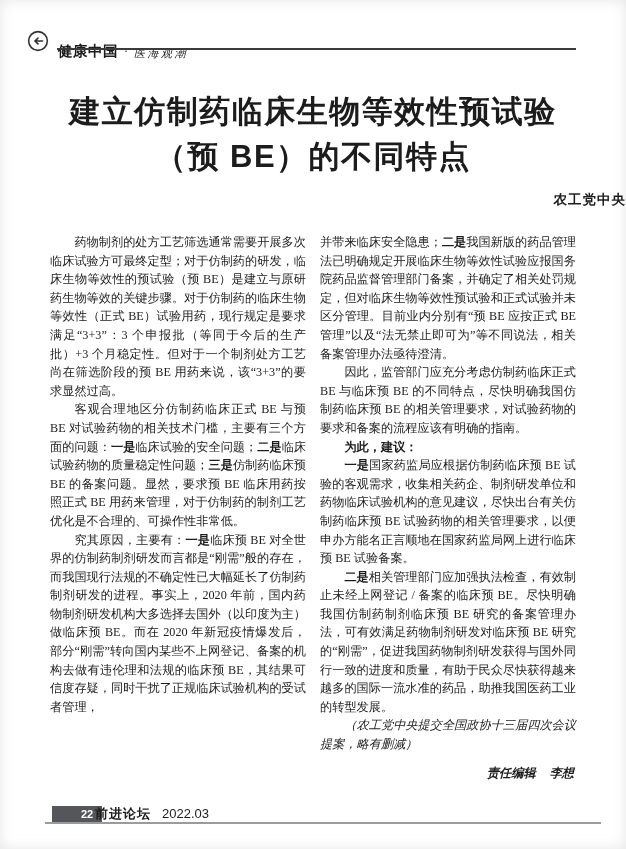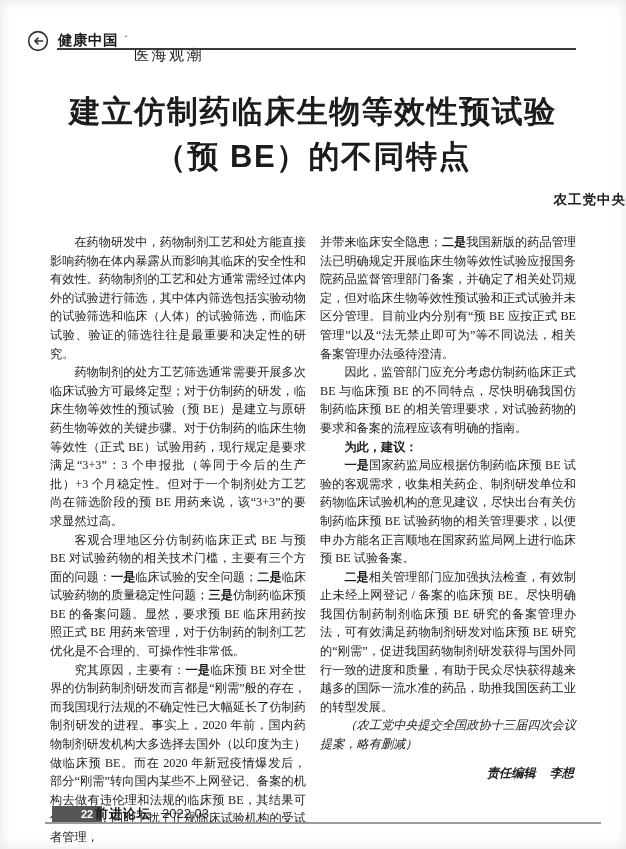--- a/index.html
+++ b/index.html
@@ -8,24 +8,24 @@
     width:626px;height:849px;
     margin:0 auto;
     background:#ffffff;
     box-shadow: inset 0 0 14px rgba(0,0,0,.10);
     overflow:hidden;
     font-family:"Liberation Serif","DejaVu Serif",serif;
     color:#1c1c1c;
   }
   
   .hicon{position:absolute;left:27px;top:30px;width:22px;height:22px;}
-  .header-text{position:absolute;left:58px;top:31px;display:flex;align-items:flex-start;gap:6px;white-space:nowrap;}
+  .header-text{position:absolute;left:58px;top:31px;display:flex;align-items:flex-end;gap:6px;white-space:nowrap;}
   .brand{font-family:"Liberation Sans","DejaVu Sans",sans-serif;font-weight:700;font-size:14.5px;letter-spacing:.5px;}
   .hdot{font-size:12px;position:relative;top:-2px;}
-  .section{font-size:15px;letter-spacing:2.5px;font-family:"DejaVu Serif",serif;margin-top:15px;}
+  .section{font-style:italic;font-size:11px;letter-spacing:2.5px;font-family:"DejaVu Serif",serif;margin-top:15px;}
   .header-rule{position:absolute;left:57px;top:48px;width:519px;height:2px;background:#3b3b3b;}
   
   .title{position:absolute;top:89px;left:0;width:100%;margin:0;text-align:center;
          font-family:"Liberation Sans","DejaVu Sans",sans-serif;font-weight:800;
          font-size:31px;line-height:45px;letter-spacing:1.5px;}
   .title .tl{display:block;}
   .author{position:absolute;top:191px;left:0;width:100%;text-align:right;
           font-family:"Liberation Sans","DejaVu Sans",sans-serif;font-weight:700;
           font-size:13.5px;letter-spacing:1px;}
   
@@ -66,21 +66,20 @@
 
   <h1 class="title">
     <span class="tl">建立仿制药临床生物等效性预试验</span>
     <span class="tl">（预 BE）的不同特点</span>
   </h1>
   <div class="author">农工党中央</div>
 
   <div class="columns">
     <div class="col" id="col-0">
       <div class="paras">
-          <p class="para"><span>在药物研发中，药物制剂工艺和处方能直接影响药物在体内暴露从而影响其临床的安全性和有效性。药物制剂的工艺和处方通常需经过体内外的试验进行筛选，其中体内筛选包括实验动物的试验筛选和临床（人体）的试验筛选，而临床试验、验证的筛选往往是最重要和决定性的研究。</span></p>
           <p class="para"><span>药物制剂的处方工艺筛选通常需要开展多次临床试验方可最终定型；对于仿制药的研发，临床生物等效性的预试验（预 BE）是建立与原研药生物等效的关键步骤。对于仿制药的临床生物等效性（正式 BE）试验用药，现行规定是要求满足“3+3”：3 个申报批（等同于今后的生产批）+3 个月稳定性。但对于一个制剂处方工艺尚在筛选阶段的预 BE 用药来说，该“3+3”的要求显然过高。</span></p>
           <p class="para"><span>客观合理地区分仿制药临床正式 BE 与预 BE 对试验药物的相关技术门槛，主要有三个方面的问题：</span><span class="b">一是</span><span>临床试验的安全问题；</span><span class="b">二是</span><span>临床试验药物的质量稳定性问题；</span><span class="b">三是</span><span>仿制药临床预 BE 的备案问题。显然，要求预 BE 临床用药按照正式 BE 用药来管理，对于仿制药的制剂工艺优化是不合理的、可操作性非常低。</span></p>
           <p class="para"><span>究其原因，主要有：</span><span class="b">一是</span><span>临床预 BE 对全世界的仿制药制剂研发而言都是“刚需”般的存在，而我国现行法规的不确定性已大幅延长了仿制药制剂研发的进程。事实上，2020 年前，国内药物制剂研发机构大多选择去国外（以印度为主）做临床预 BE。而在 2020 年新冠疫情爆发后，部分“刚需”转向国内某些不上网登记、备案的机构去做有违伦理和法规的临床预 BE，其结果可信度存疑，同时干扰了正规临床试验机构的受试者管理，</span></p>
         </div>
     </div>
     <div class="col" id="col-1">
       <div class="paras">
           <p class="para no-indent"><span>并带来临床安全隐患；</span><span class="b">二是</span><span>我国新版的药品管理法已明确规定开展临床生物等效性试验应报国务院药品监督管理部门备案，并确定了相关处罚规定，但对临床生物等效性预试验和正式试验并未区分管理。目前业内分别有“预 BE 应按正式 BE 管理”以及“法无禁止即可为”等不同说法，相关备案管理办法亟待澄清。</span></p>
           <p class="para"><span>因此，监管部门应充分考虑仿制药临床正式 BE 与临床预 BE 的不同特点，尽快明确我国仿制药临床预 BE 的相关管理要求，对试验药物的要求和备案的流程应该有明确的指南。</span></p>
           <p class="para"><span class="b">为此，建议：</span></p>

